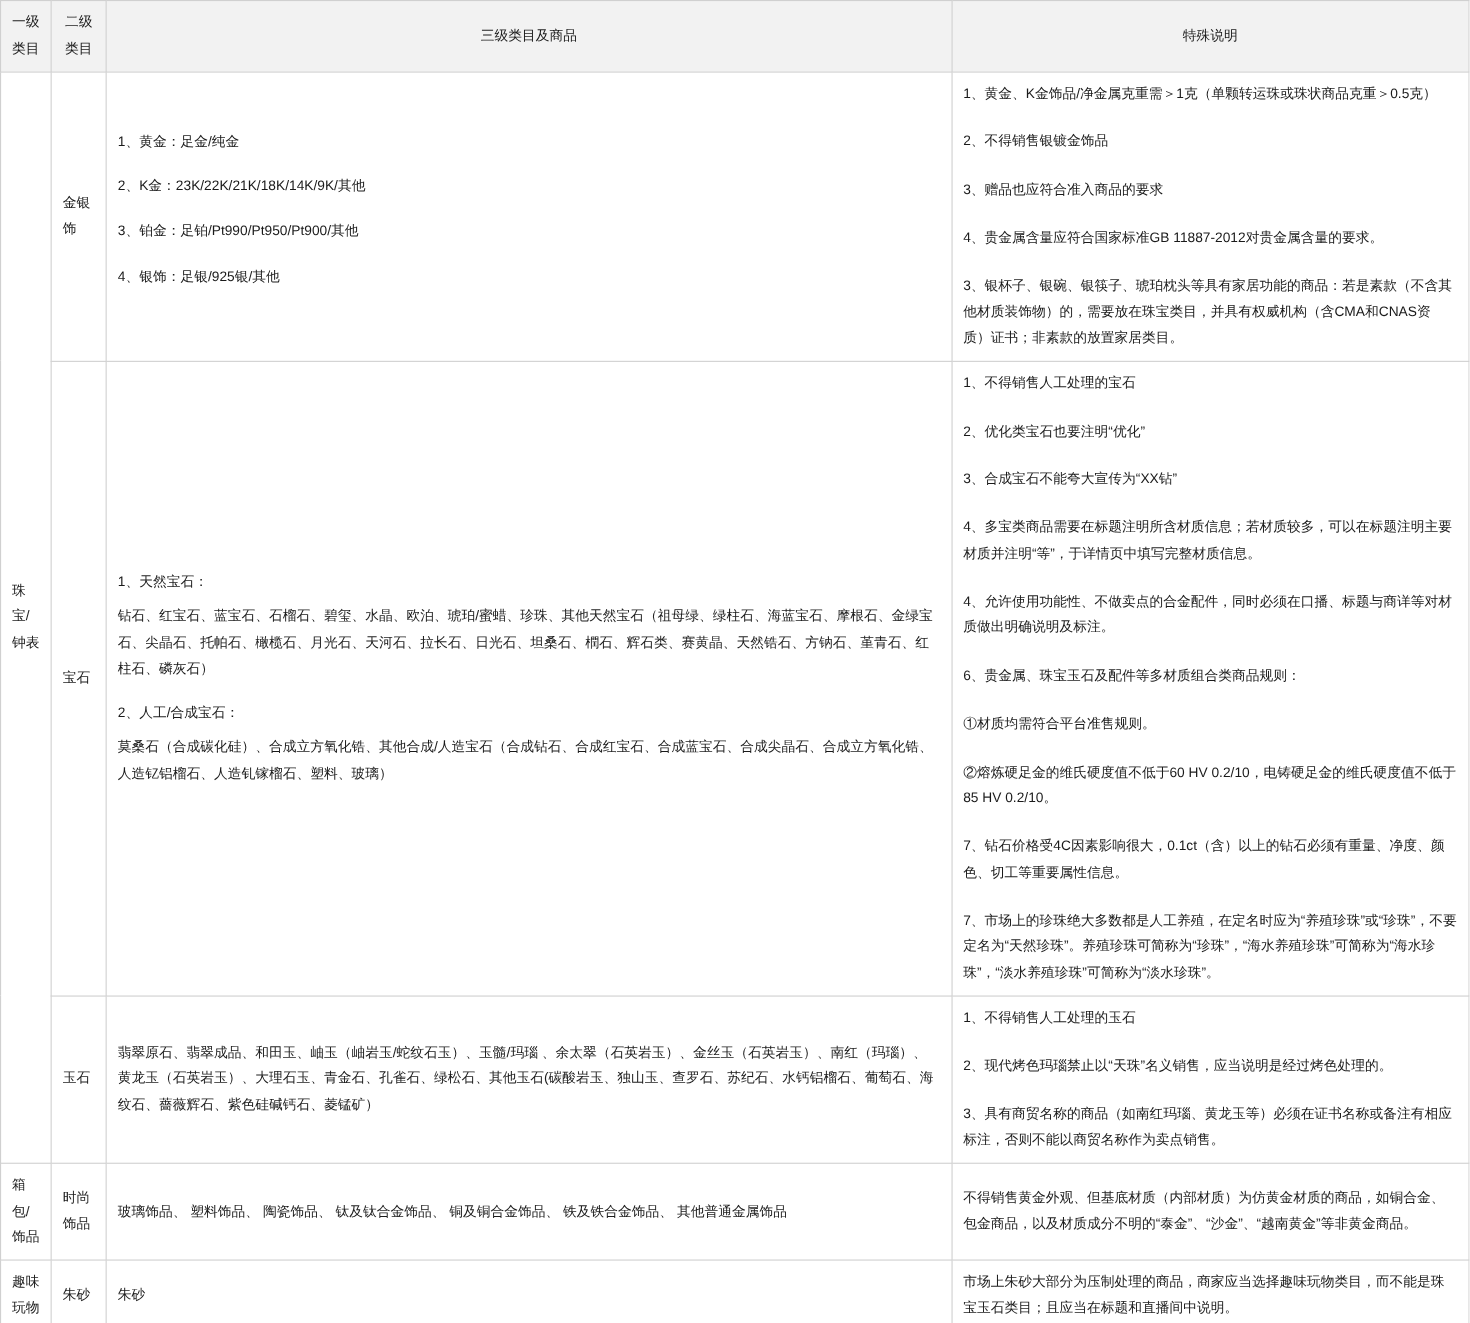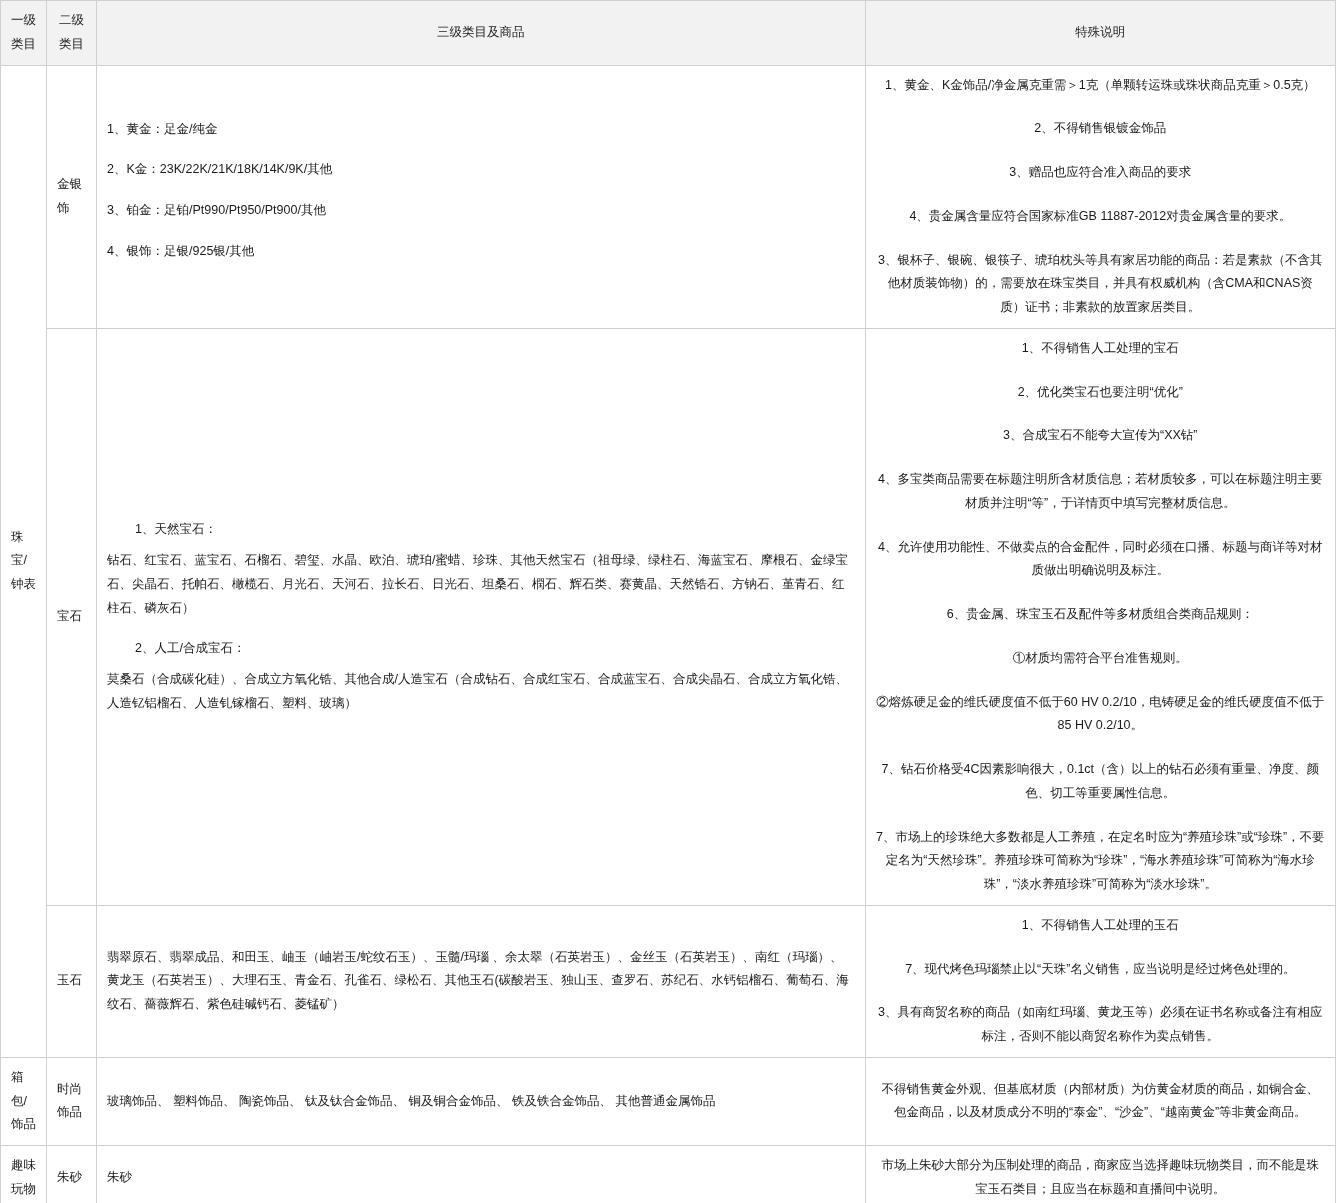--- a/index.html
+++ b/index.html
@@ -44,35 +44,34 @@
     vertical-align: middle;
     line-height: 1.6;
     padding: 6px 2px;
   }
   td.c-l3 {
     vertical-align: middle;
   }
   td.c-note {
     vertical-align: top;
     padding-top: 14px;
-    text-align: center;
   }
   .p {
     margin: 0 0 17px 0;
   }
   .p:last-child { margin-bottom: 12px; }
   .note-p {
     margin: 0 0 20px 0;
   }
   .note-p:last-child { margin-bottom: 0; }
   .blk {
     margin: 0 0 16px 0;
   }
   .blk:last-child { margin-bottom: 0; }
-  .tight { margin-bottom: 8px; margin-left: 28px; }
+  .tight { margin-bottom: 8px; }
   td.mid-note { vertical-align: top; }
   .cell-pad-lg { padding: 16px 10px; }
 </style>
 </head>
 <body>
 
 <table class="spec-table">
   <colgroup>
     <col class="col-l1">
     <col class="col-l2">
@@ -145,21 +144,21 @@
 
     <tr>
       <td class="c-l2">
         <div>玉石</div>
       </td>
       <td class="c-l3 cell-pad-lg">
         <div class="blk">翡翠原石、翡翠成品、和田玉、岫玉（岫岩玉/蛇纹石玉）、玉髓/玛瑙 、余太翠（石英岩玉）、金丝玉（石英岩玉）、南红（玛瑙）、黄龙玉（石英岩玉）、大理石玉、青金石、孔雀石、绿松石、其他玉石(碳酸岩玉、独山玉、查罗石、苏纪石、水钙铝榴石、葡萄石、海纹石、薔薇辉石、紫色硅碱钙石、菱锰矿）</div>
       </td>
       <td class="c-note">
         <div class="note-p">1、不得销售人工处理的玉石</div>
-        <div class="note-p">7、现代烤色玛瑙禁止以“天珠”名义销售，应当说明是经过烤色处理的。</div>
+        <div class="note-p">2、现代烤色玛瑙禁止以“天珠”名义销售，应当说明是经过烤色处理的。</div>
         <div class="note-p">3、具有商贸名称的商品（如南红玛瑙、黄龙玉等）必须在证书名称或备注有相应标注，否则不能以商贸名称作为卖点销售。</div>
       </td>
     </tr>
 
     <tr>
       <td class="c-l1">
         <div>箱包/</div>
         <div>饰品</div>
       </td>
       <td class="c-l2">

